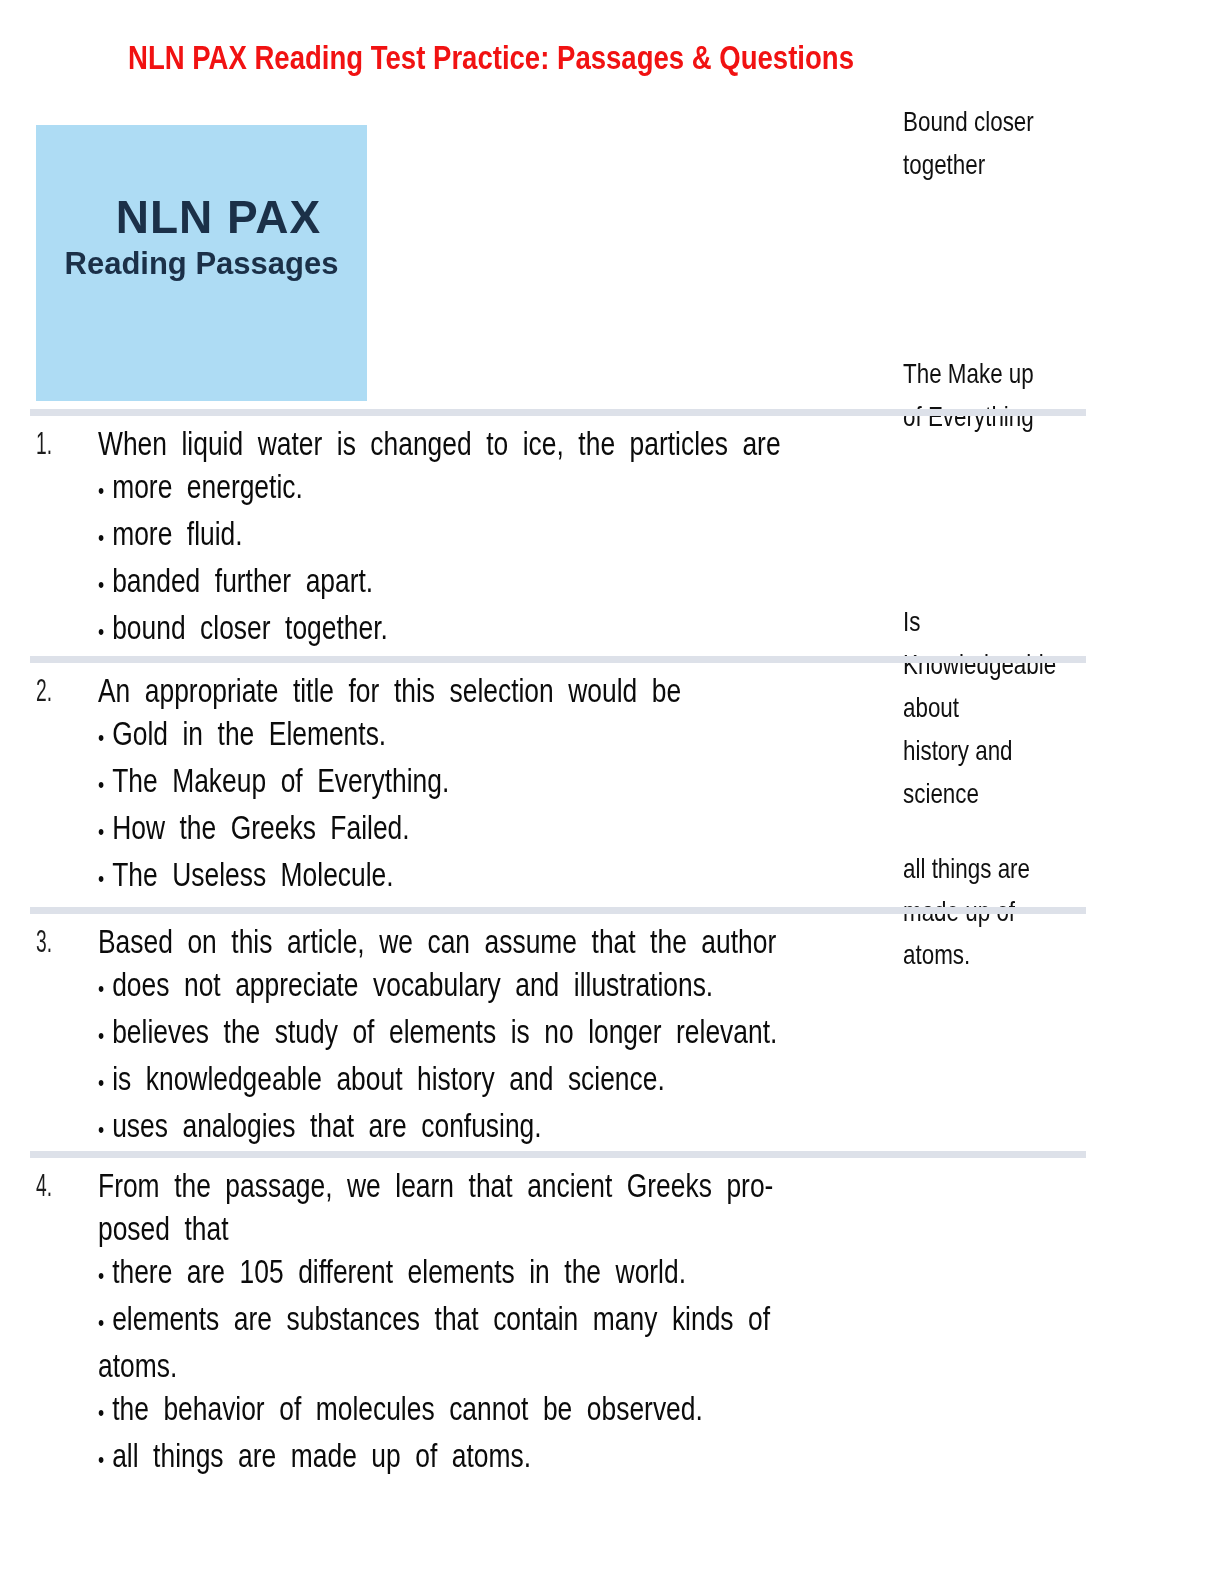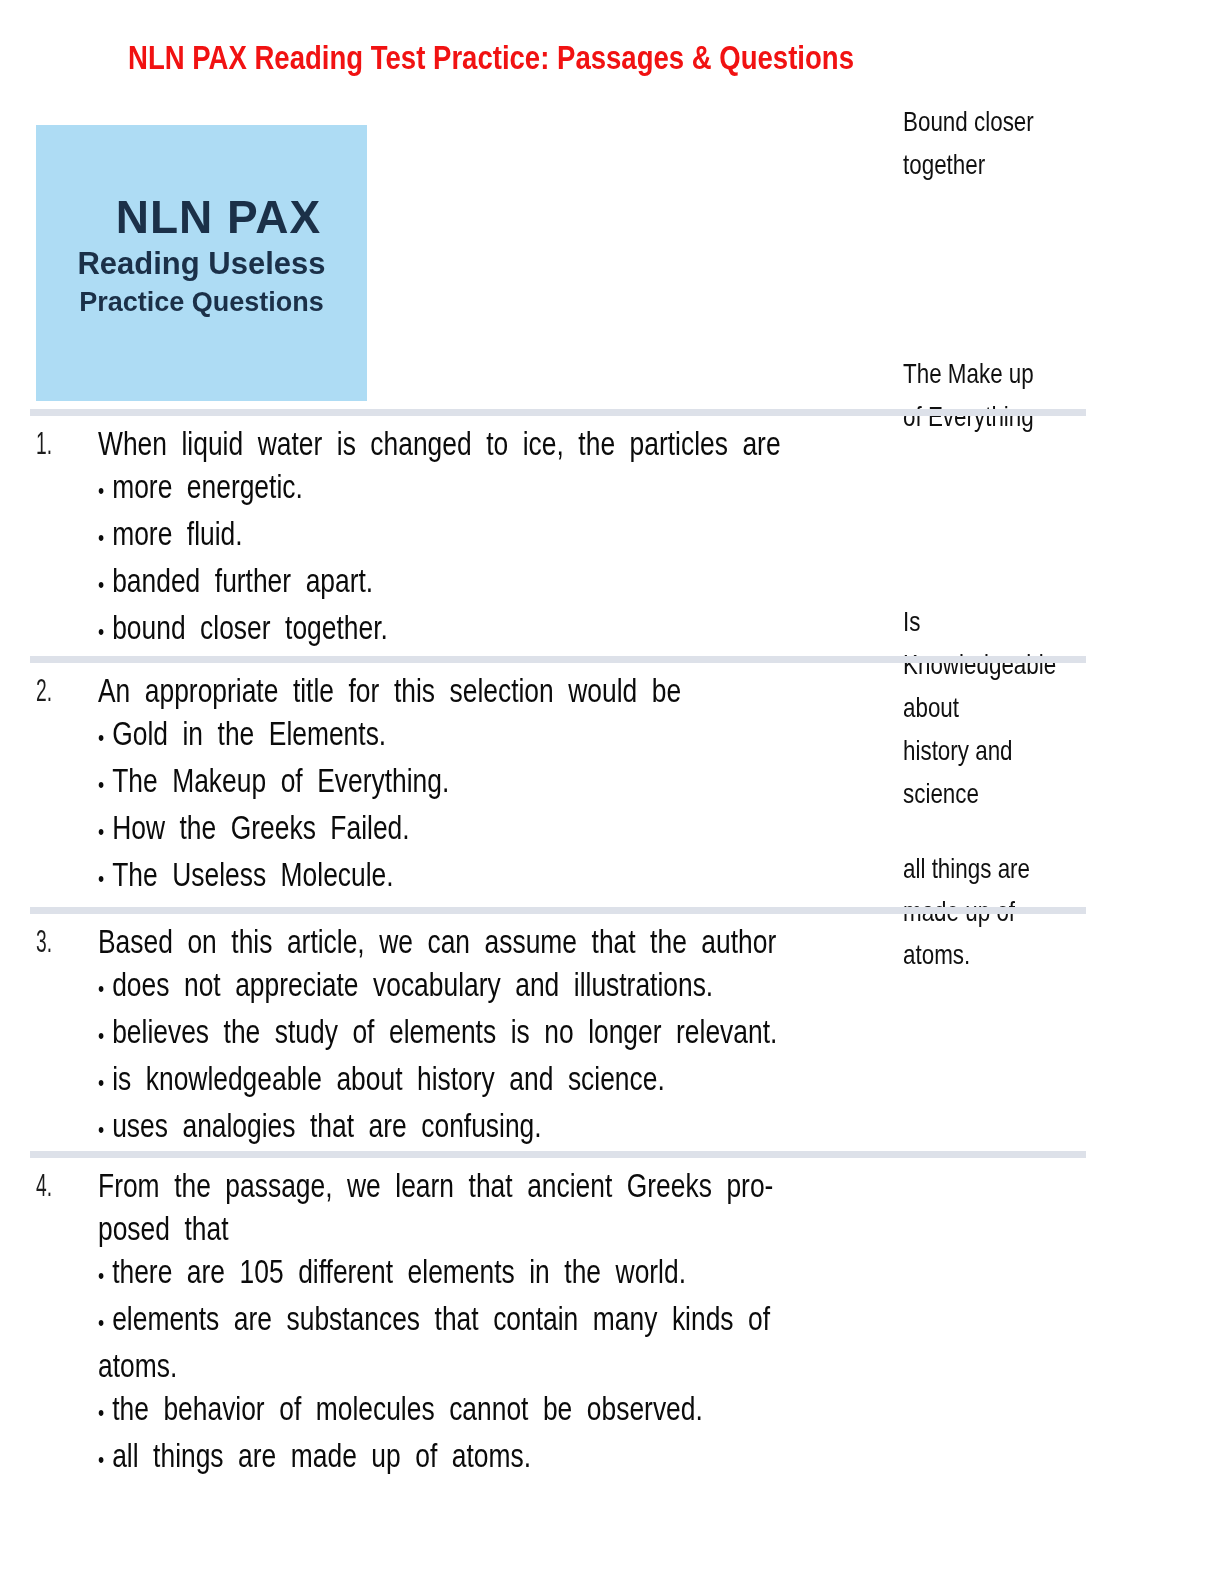--- a/index.html
+++ b/index.html
@@ -66,22 +66,21 @@
 </style>
 </head>
 <body>
 
 <div class="page">
 
   <div class="doc-title">NLN PAX Reading Test Practice: Passages &amp; Questions</div>
 
   <div class="cover-card">
     <div class="cover-line1">NLN PAX</div>
-    <div class="cover-line2">Reading Useless</div>
-    <div class="cover-line3">Practice Questions</div>
+    <div class="cover-line2">Reading Passages</div>
   </div>
 
   <div class="annotation a1">Bound closer together</div>
   <div class="annotation a2">The Make up of Everything</div>
   <div class="annotation a3">Is Knowledgeable about
 history and science</div>
   <div class="annotation a4">all things are made up of
 atoms.</div>
 
   <div class="divider d1"></div>

